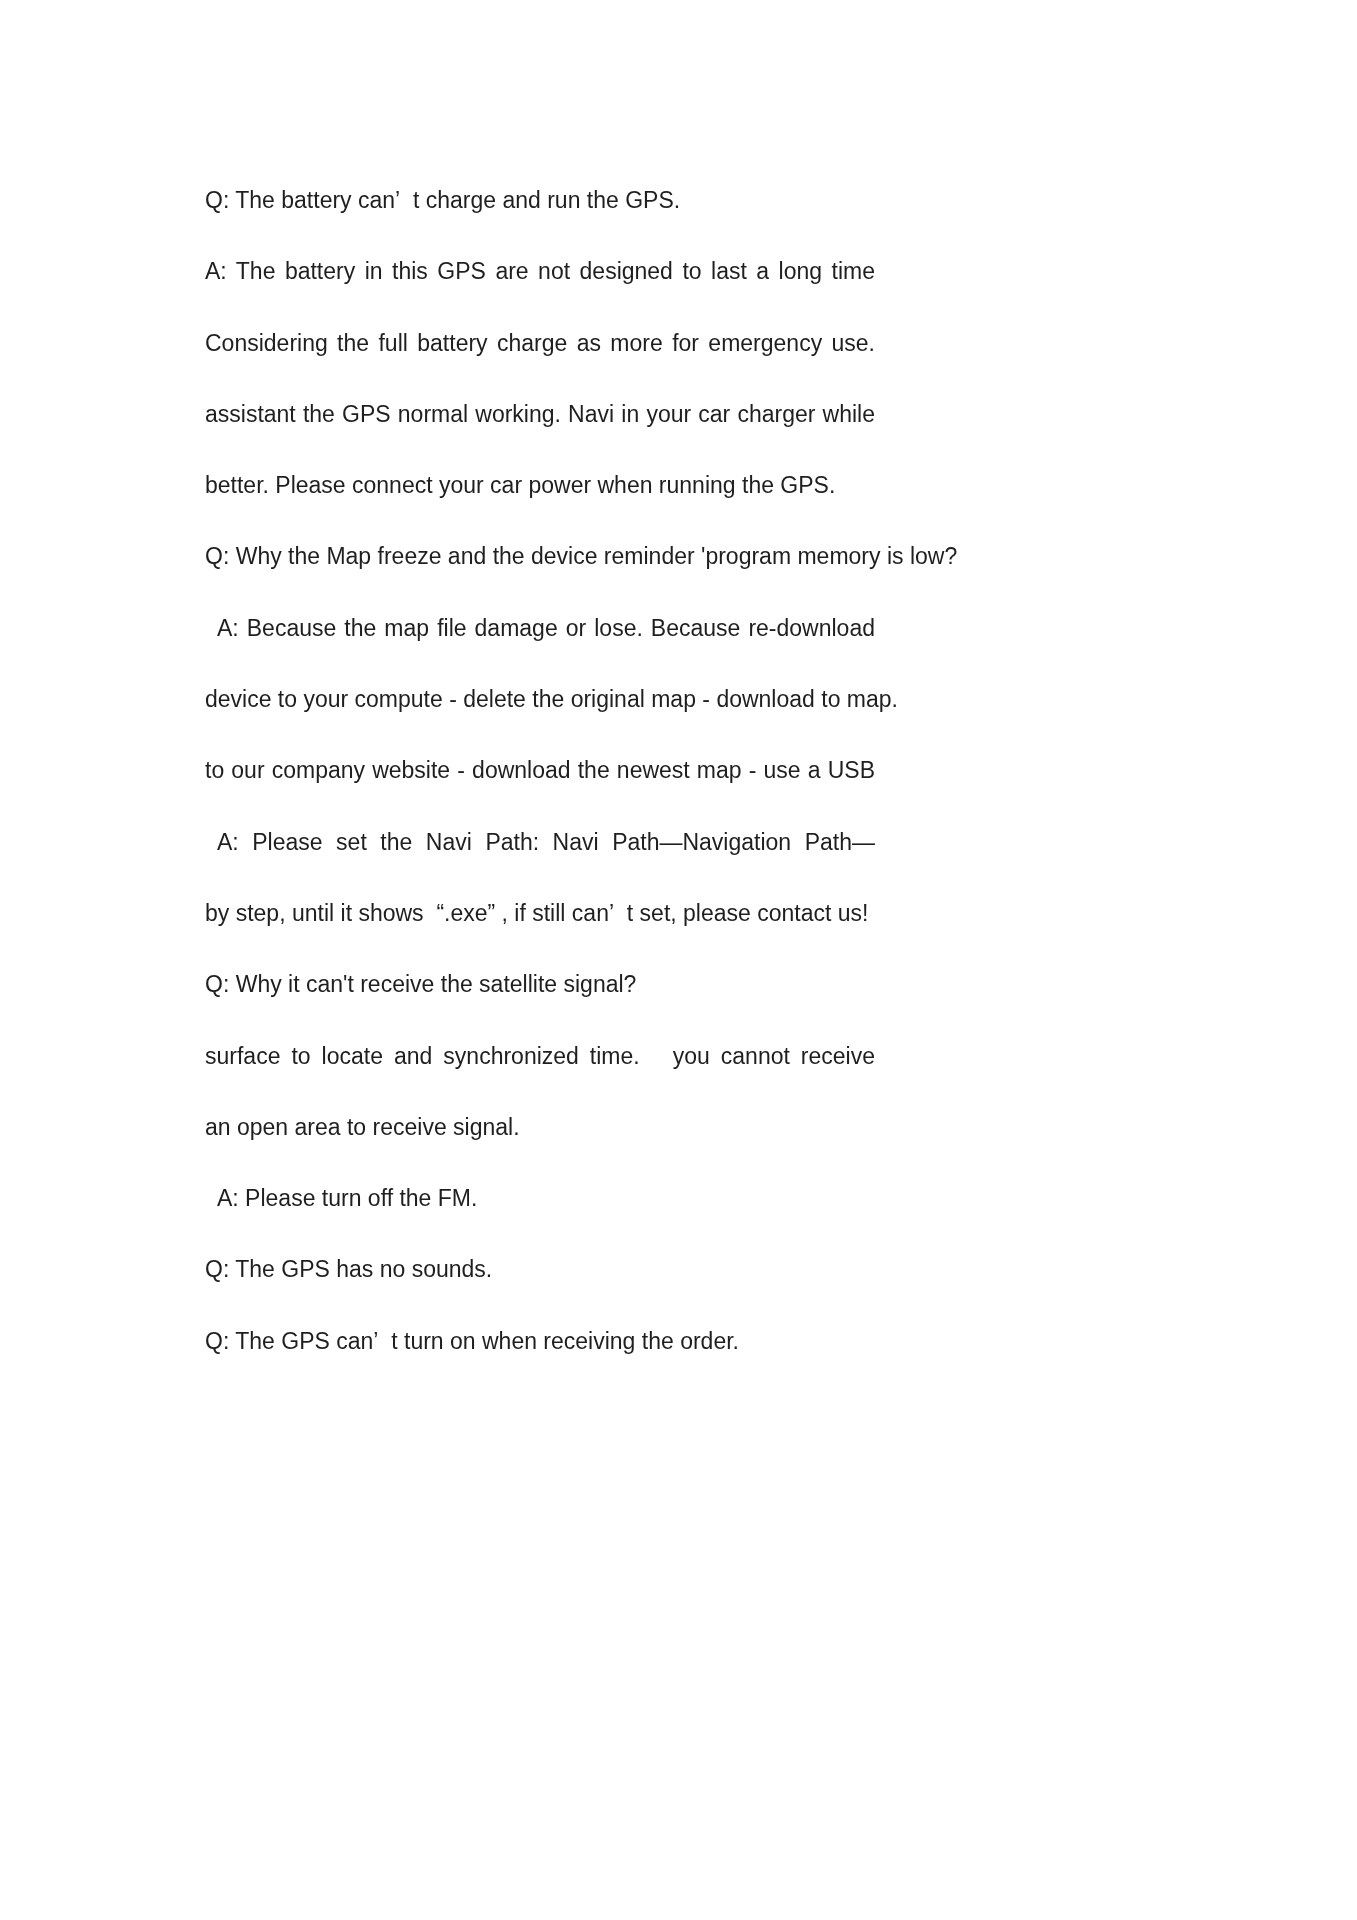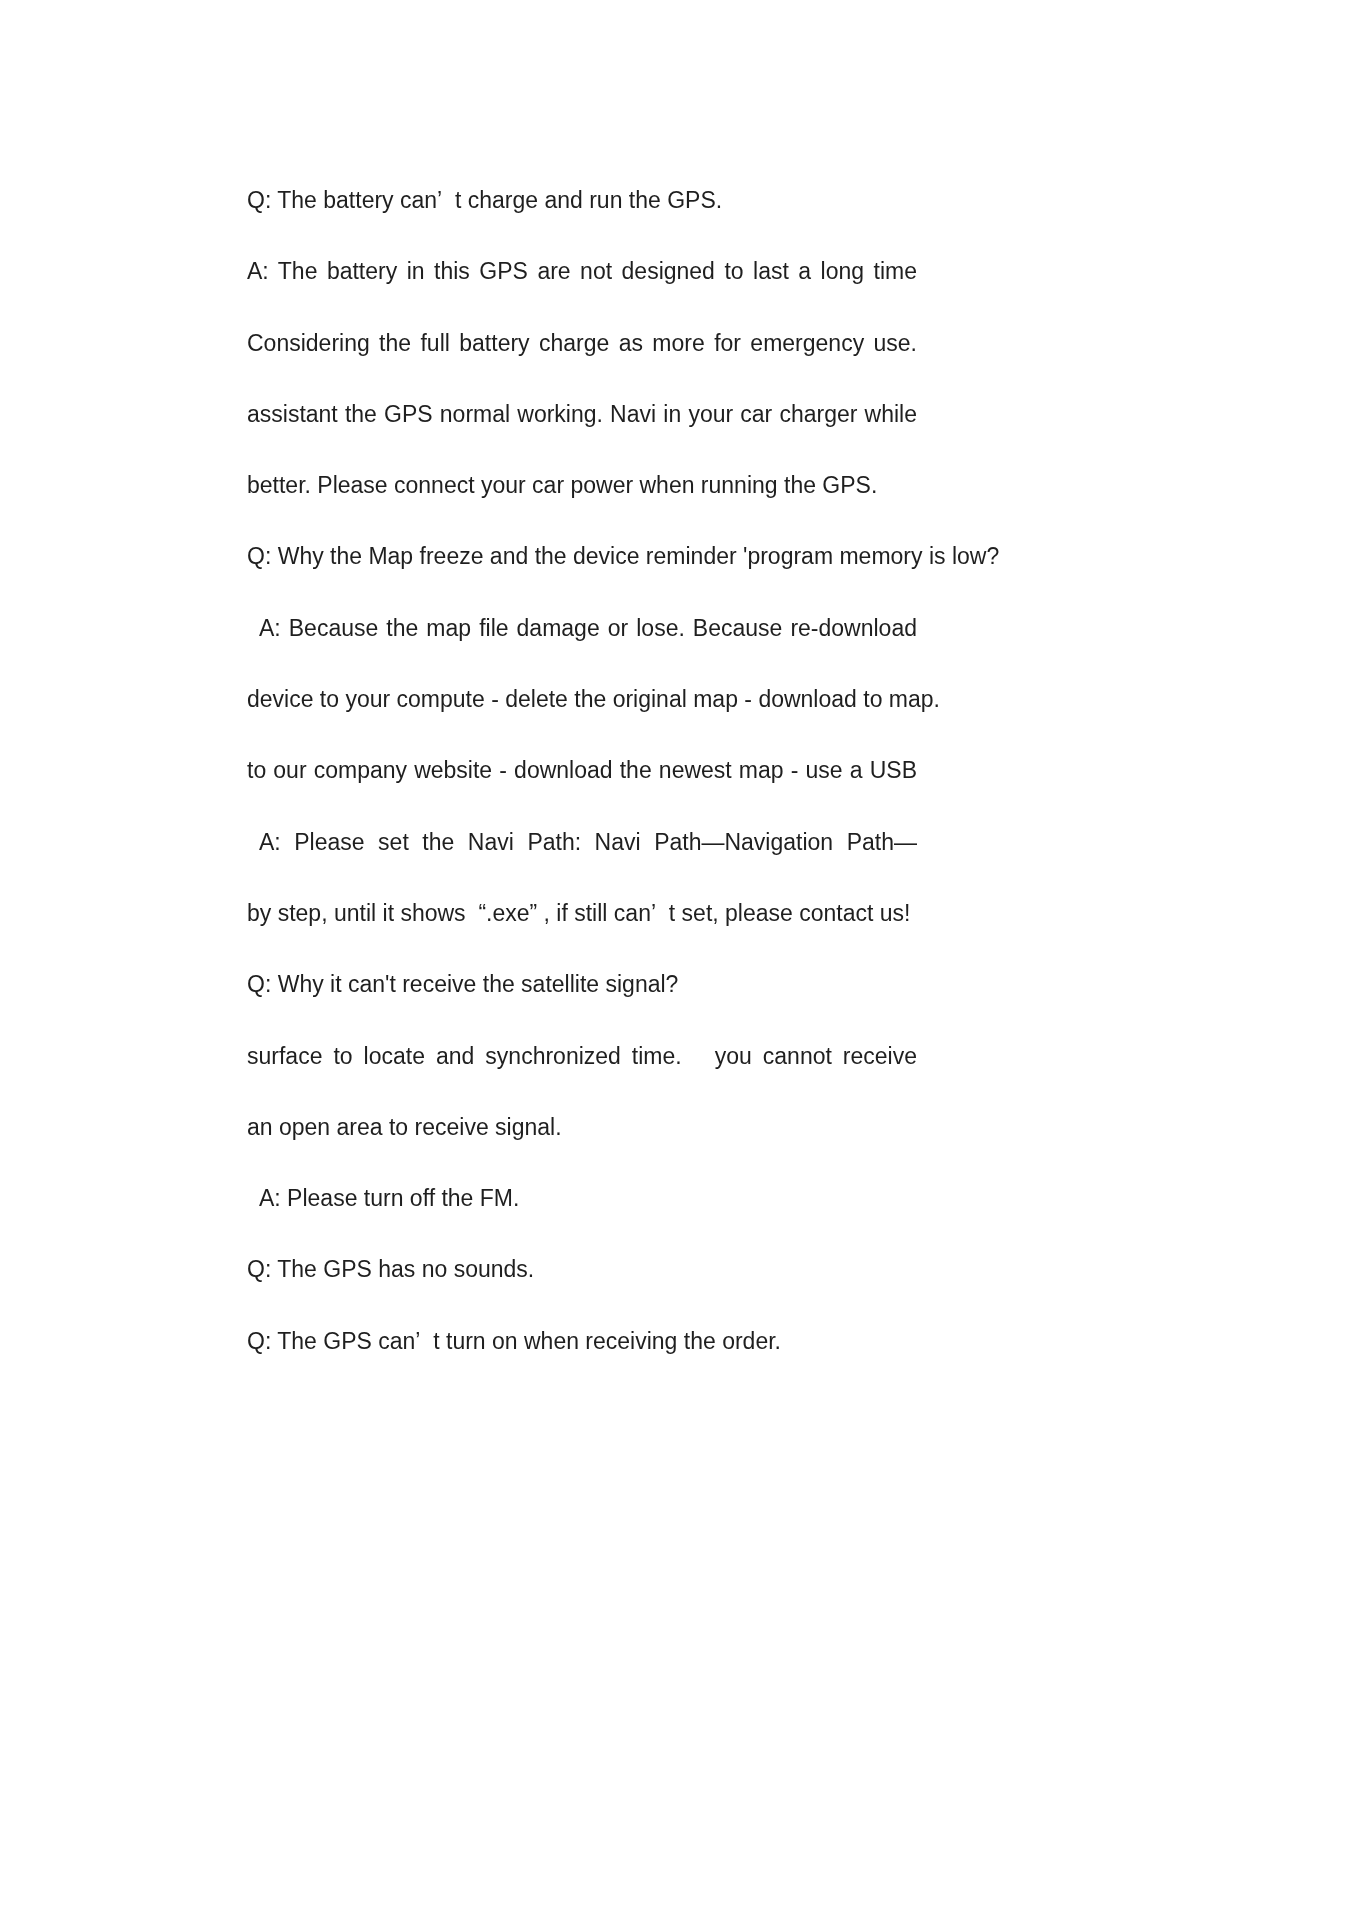--- a/index.html
+++ b/index.html
@@ -19,21 +19,20 @@
     box-sizing: border-box;
     position: absolute;
     top: 0;
     left: 0;
     width: 1079px;
     padding: 165px 204px 0 205px;
     font-family: "Liberation Sans", "DejaVu Sans", sans-serif;
     font-size: 23px;
     font-weight: 400;
     color: #1f1f1f;
-    margin-left: 42px;
     -webkit-font-smoothing: antialiased;
   }
   .line {
     line-height: 71.3px;
     height: 71.3px;
     text-align: left;
     white-space: nowrap;
   }
   .line.justify {
     white-space: normal;

